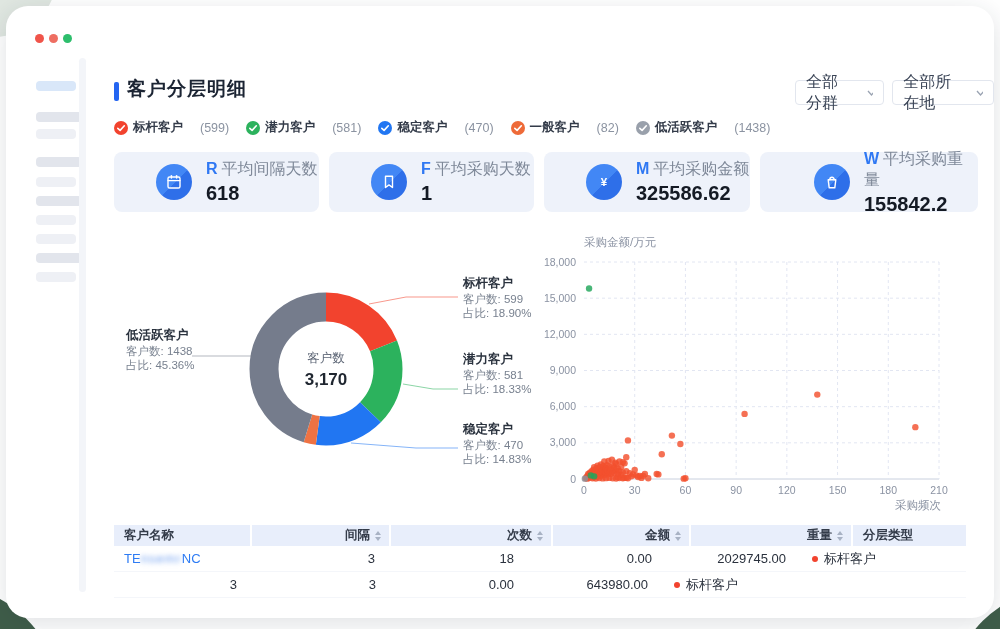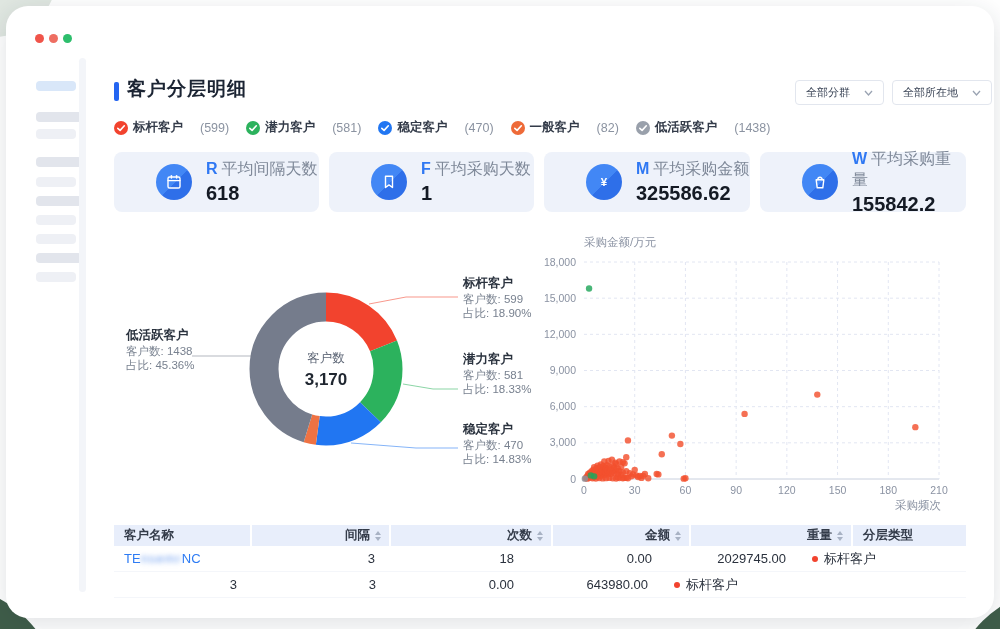--- a/index.html
+++ b/index.html
@@ -13,21 +13,21 @@
     border-radius:22px;box-shadow:0 6px 26px rgba(30,40,60,.14);}
   .traffic{position:absolute;left:29px;top:28px;display:flex;gap:5px;}
   .traffic .dot{width:9px;height:9px;border-radius:50%;}
   .sidebar{position:absolute;left:30px;top:75px;width:48px;}
   .sb-bar{height:10px;border-radius:4px;}
   .divider-track{position:absolute;left:73px;top:52px;width:7px;height:534px;background:#f3f5f9;border-radius:4px;}
   .accent{position:absolute;left:108px;top:76px;width:5px;height:19px;background:#2465f1;border-radius:2px;}
   .page-title{position:absolute;left:121px;top:70px;font-size:19px;font-weight:700;color:#1b2433;letter-spacing:1px;}
   .filters{position:absolute;left:789px;top:74px;display:flex;gap:8px;}
   .filter-btn{height:25px;background:#fff;border:1px solid #e2e6ee;border-radius:4px;display:flex;
-    align-items:center;gap:14px;padding:0 10px;font-size:11px;color:#3a4456;box-sizing:border-box;cursor:pointer;}
+    align-items:center;gap:14px;padding:0 10px;font-size:16px;color:#3a4456;box-sizing:border-box;cursor:pointer;}
   .filter-btn:last-child{min-width:96px;justify-content:space-between;}
   .legend{position:absolute;left:108px;top:113px;display:flex;gap:17px;align-items:center;}
   .legend-item{display:flex;align-items:center;gap:5px;font-size:12.5px;color:#333b49;font-weight:700;cursor:pointer;}
   .legend-item .cnt{color:#8b93a1;font-weight:400;margin-left:12px;}
   .card{position:absolute;top:146px;height:60px;background:#eef2fa;border-radius:8px;display:flex;align-items:center;}
   .card .ic{width:36px;height:36px;border-radius:50%;margin-left:42px;flex:none;
     background:linear-gradient(135deg,#4287f5 0 52%,#2e6fe9 52% 100%);display:flex;align-items:center;justify-content:center;}
   .card .txt{margin-left:14px;}
   .card .l1{font-size:16px;color:#7e8898;}
   .card .l1 b{color:#2f78f3;font-weight:700;margin-right:4px;}
@@ -173,21 +173,21 @@
           <div class="ic">
             <svg width="18" height="18" viewBox="0 0 18 18">
               <text x="9" y="13.2" text-anchor="middle" fill="#fff" font-size="11.5" font-weight="bold" font-family="Liberation Sans, sans-serif">¥</text>
             </svg>
           </div>
           <div class="txt">
             <div class="l1"><b>M</b><span>平均采购金额</span></div>
             <div class="val">325586.62</div>
           </div>
         </div>
-        <div class="card" style="left: 754px; width: 206px;">
+        <div class="card" style="left: 754px; width: 206px; padding-left: 12px;">
           <div class="ic">
             <svg width="18" height="18" viewBox="0 0 18 18">
               <path d="M5.2 6.8h7.6l-1 8H6.2z" fill="none" stroke="#fff" stroke-width="1.4" stroke-linecap="round" stroke-linejoin="round"></path>
               <path d="M6.8 6.8a2.2 2.6 0 0 1 4.4 0" fill="none" stroke="#fff" stroke-width="1.4" stroke-linecap="round" stroke-linejoin="round"></path>
             </svg>
           </div>
           <div class="txt">
             <div class="l1"><b>W</b><span>平均采购重量</span></div>
             <div class="val">155842.2</div>
           </div>

